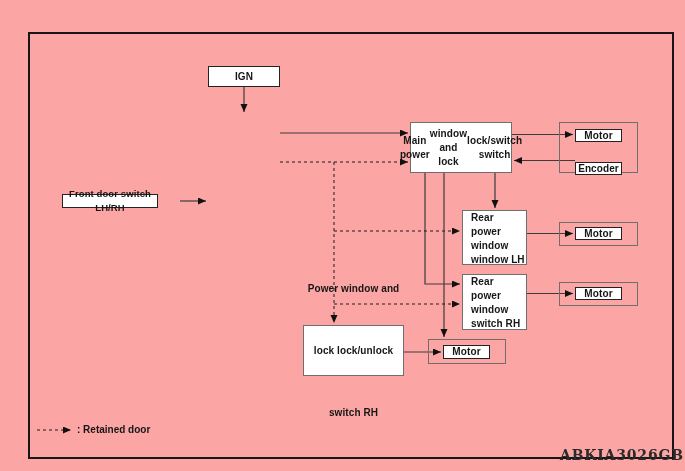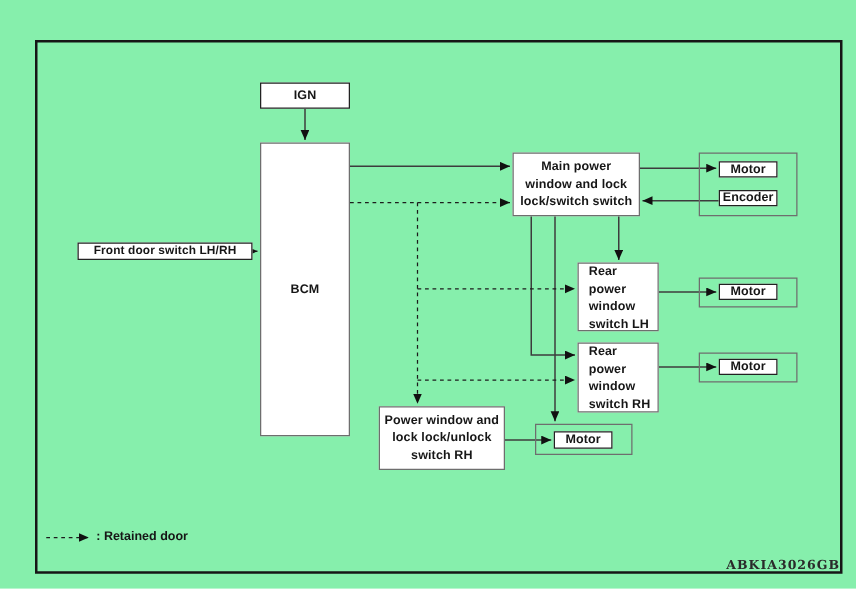--- a/index.html
+++ b/index.html
@@ -1,33 +1,33 @@
 <!DOCTYPE html>
 <html><head>
 <meta charset="utf-8">
 <style>
   html,body{margin:0;padding:0;background:#ffffff;}
   #stage{
-    position:relative;width:685px;height:471px;background:#86efac;overflow:hidden;
+    position:relative;width:685px;height:471px;background:#fca5a5;overflow:hidden;
     font-family:"Liberation Sans", sans-serif;color:#161616;
   }
   .frame{position:absolute;left:28px;top:32px;width:646px;height:427px;
     border:2px solid #161616;box-sizing:border-box;}
   .box{position:absolute;box-sizing:border-box;background:#ffffff;
     display:flex;align-items:center;justify-content:center;text-align:center;
     font-size:10px;font-weight:700;line-height:14px;letter-spacing:0.1px;}
   .box.gray{border:1px solid #6e6e6e;}
   .box.dark{border:1px solid #222222;}
   .box.container{background:transparent;}
   .leftalign{justify-content:flex-start;text-align:left;padding-left:8px;}
   .small{font-size:9.5px;}
   svg.wires{position:absolute;left:0;top:0;width:685px;height:471px;pointer-events:none;}
   .legend-text{position:absolute;left:77px;top:424px;font-size:10px;font-weight:700;}
   .code-text{position:absolute;left:560px;top:447px;width:112px;text-align:right;
-    font-family:"DejaVu Serif", serif;font-size:10px;font-weight:700;
+    font-family:"DejaVu Serif", serif;font-size:14px;font-weight:700;
     letter-spacing:0.8px;color:#2a2a2a;}
   .multiline p{margin:0;}
 </style>
 </head>
 <body>
 
 <div id="stage">
 
   <div class="frame"></div>
 
@@ -58,63 +58,60 @@
       <path d="M334,231 L460,231" marker-end="url(#ah)"></path>
       <path d="M334,304 L460,304" marker-end="url(#ah)"></path>
       <path d="M37,430 L71,430" marker-end="url(#ah)"></path>
     </g>
   </svg>
 
   <div class="box dark" style="left:208px;top:66px;width:72px;height:21px;">
     <span>IGN</span>
   </div>
 
-  <div class="box gray" style="left:208px;top:114px;width:72px;height:235px;">
-    <span>BCM</span>
-  </div>
 
-  <div class="box dark small" style="left:62px;top:194px;width:140px;height:14px;">
+  <div class="box dark small" style="left:62px;top:194px;width:96px;height:14px;">
     <span>Front door switch LH/RH</span>
   </div>
 
-  <div class="box gray multiline" style="left:410px;top:122px;width:102px;height:51px;flex-direction:column;">
+  <div class="box gray multiline" style="left:410px;top:122px;width:102px;height:51px;flex-direction:row;">
     <p>Main power</p>
     <p>window and lock</p>
     <p>lock/switch switch</p>
   </div>
 
   <div class="box gray container" style="left:559px;top:122px;width:79px;height:51px;"></div>
   <div class="box dark" style="left:575px;top:129px;width:47px;height:13px;">
     <span>Motor</span>
   </div>
-  <div class="box dark" style="left:575px;top:152px;width:47px;height:13px;">
+  <div class="box dark" style="left:575px;top:162px;width:47px;height:13px;">
     <span>Encoder</span>
   </div>
 
   <div class="box gray multiline leftalign" style="left:462px;top:210px;width:65px;height:55px;flex-direction:column;align-items:flex-start;">
     <p>Rear power</p>
     <p>window</p>
-    <p>switch LH</p>
+    <p>window LH</p>
   </div>
   <div class="box gray container" style="left:559px;top:222px;width:79px;height:24px;"></div>
   <div class="box dark" style="left:575px;top:227px;width:47px;height:13px;">
     <span>Motor</span>
   </div>
 
   <div class="box gray multiline leftalign" style="left:462px;top:274px;width:65px;height:56px;flex-direction:column;align-items:flex-start;">
     <p>Rear power</p>
     <p>window</p>
     <p>switch RH</p>
   </div>
   <div class="box gray container" style="left:559px;top:282px;width:79px;height:24px;"></div>
   <div class="box dark" style="left:575px;top:287px;width:47px;height:13px;">
     <span>Motor</span>
   </div>
 
-  <div class="box gray multiline" style="left:303px;top:325px;width:101px;height:51px;flex-direction:column;">
+  <div class="box gray multiline" style="left:303px;top:325px;width:101px;height:51px;flex-direction:column;gap:48px;">
     <p>Power window and</p>
     <p>lock lock/unlock</p>
     <p>switch RH</p>
   </div>
   <div class="box gray container" style="left:428px;top:339px;width:78px;height:25px;"></div>
   <div class="box dark" style="left:443px;top:345px;width:47px;height:14px;">
     <span>Motor</span>
   </div>
 
   <div class="legend-text">: Retained door</div>

